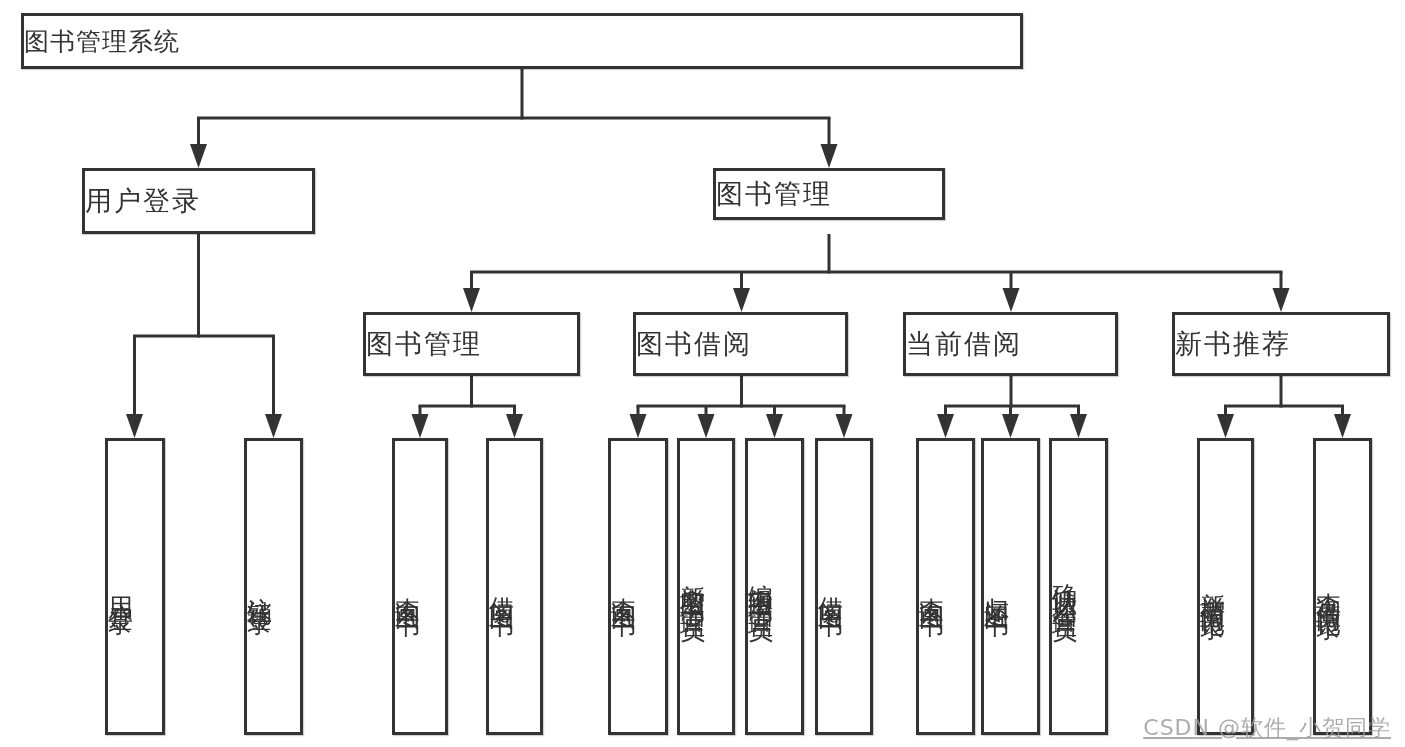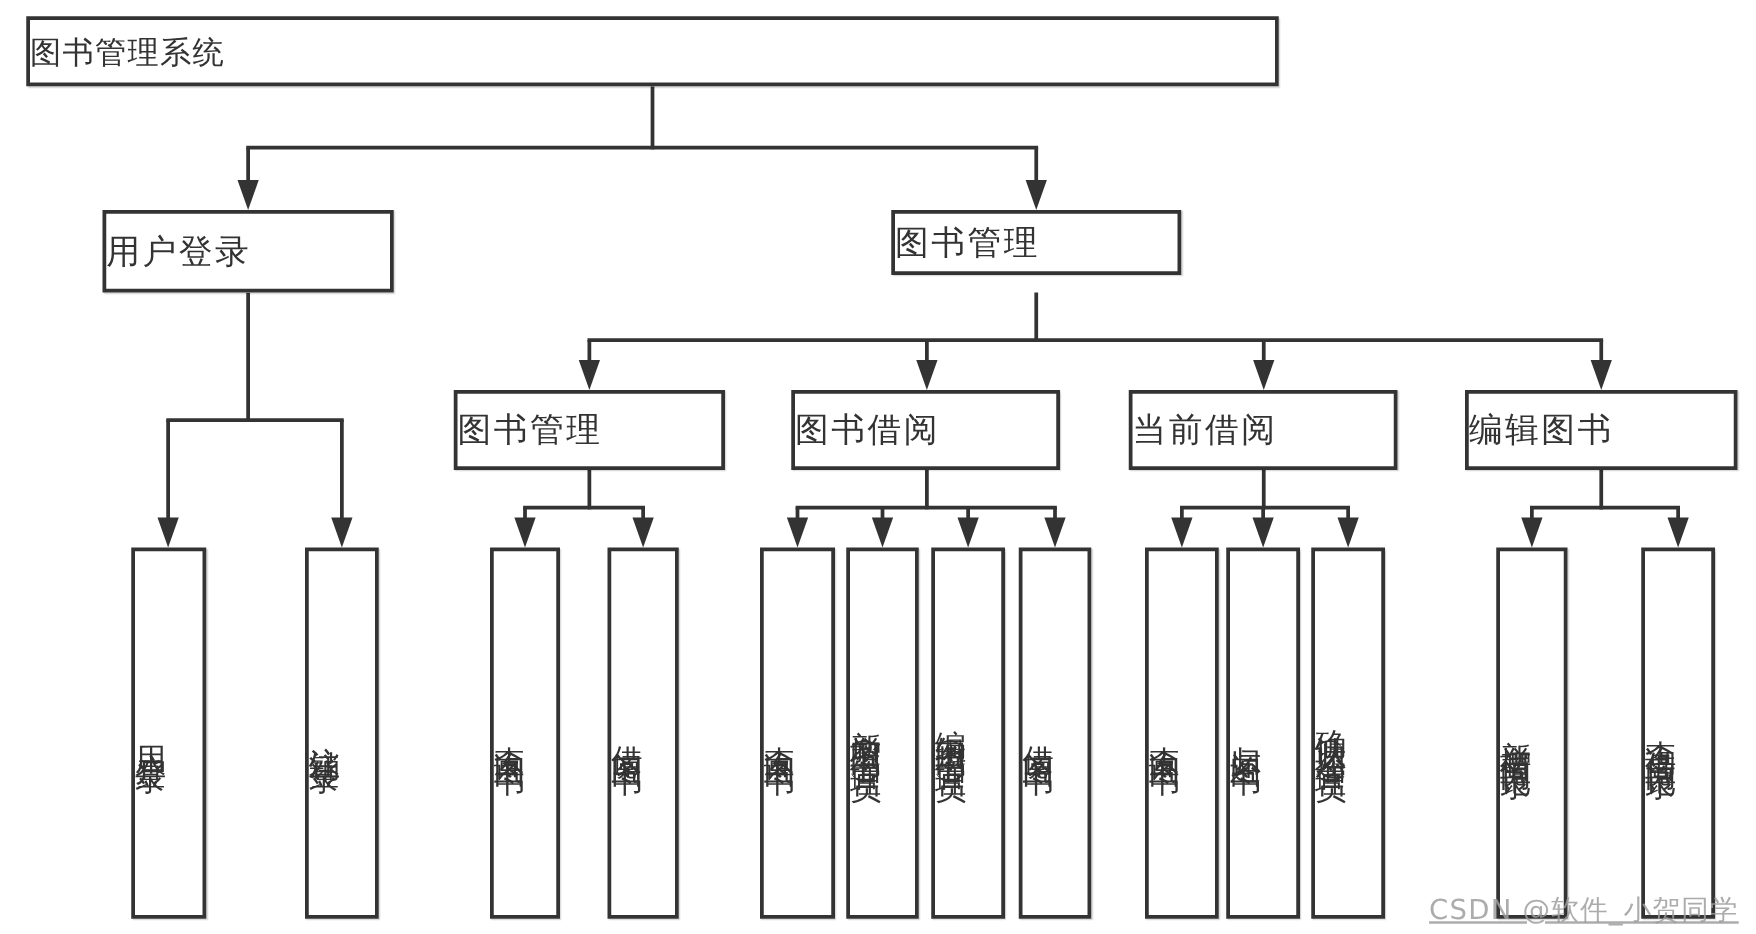--- a/index.html
+++ b/index.html
@@ -134,21 +134,21 @@
   <div class="node branch" style="left:363px; top:312px; width:217px; height:64px;">
     <span>图书管理</span>
   </div>
   <div class="node branch" style="left:633px; top:312px; width:215px; height:64px;">
     <span>图书借阅</span>
   </div>
   <div class="node branch" style="left:903px; top:312px; width:215px; height:64px;">
     <span>当前借阅</span>
   </div>
   <div class="node branch" style="left:1172px; top:312px; width:218px; height:64px;">
-    <span>编辑图书</span>
+    <span>新书推荐</span>
   </div>
 
   <div class="node leaf" style="left:105px; top:438px; width:60px; height:297px;">
     <span>用户登录</span>
   </div>
   <div class="node leaf" style="left:244px; top:438px; width:59px; height:297px;">
     <span>注销登录</span>
   </div>
 
   <div class="node leaf" style="left:392px; top:438px; width:56px; height:297px;">

